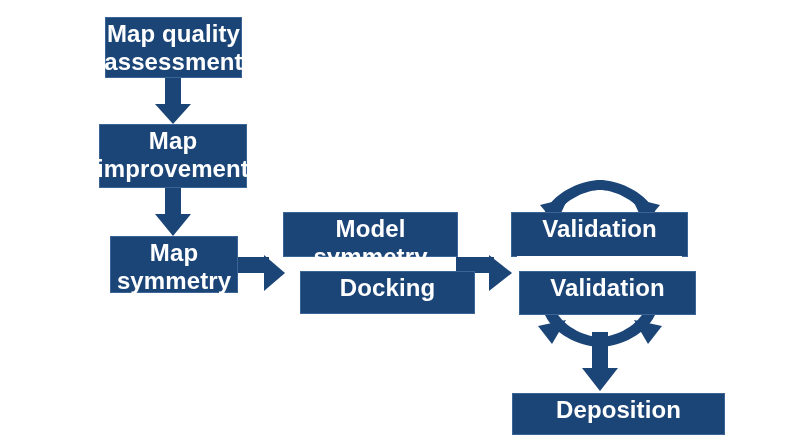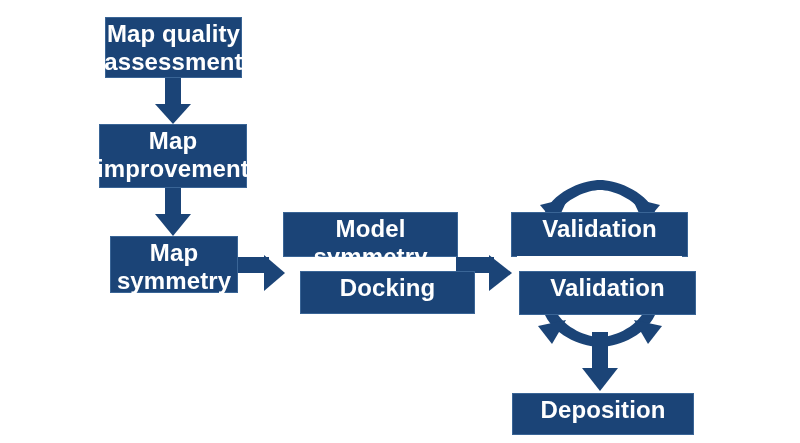--- a/index.html
+++ b/index.html
@@ -134,17 +134,17 @@
   <div class="node" style="left:511px; top:212px; width:177px; height:45px;">
     <span class="node-text">Validation</span>
   </div>
 
   <div class="slot" style="left:517px; top:256px; width:165px; height:16px;"></div>
 
   <div class="node" style="left:511px; top:271px; width:177px; height:44px;margin-left:8px;">
     <span class="node-text">Validation</span>
   </div>
 
-  <div class="node" style="left:512px; top:393px; width:182px; height:42px;">
+  <div class="node" style="left:512px; top:393px; width:213px; height:42px;">
     <span class="node-text">Deposition</span>
   </div>
 
 </div>
 
 </body></html>

